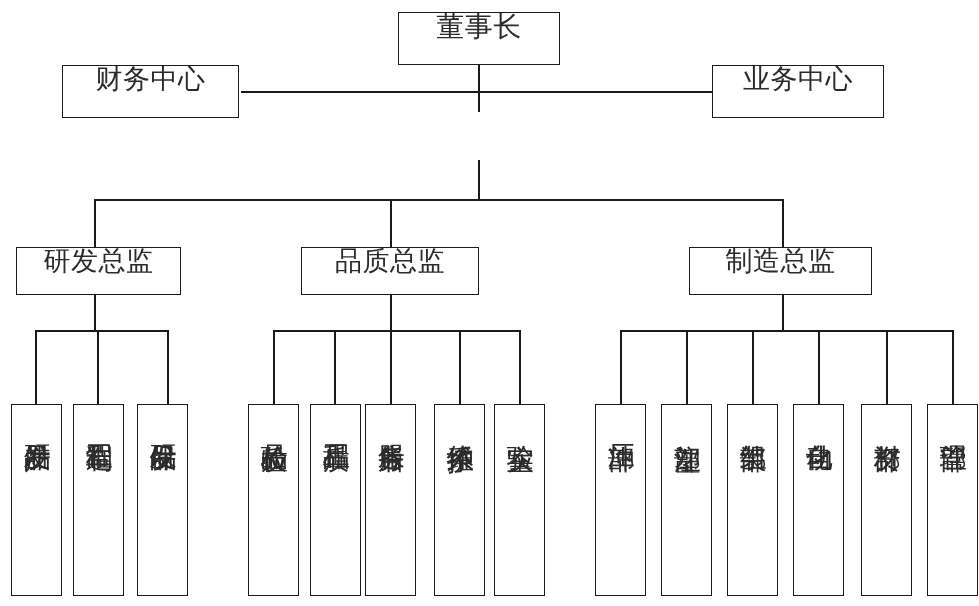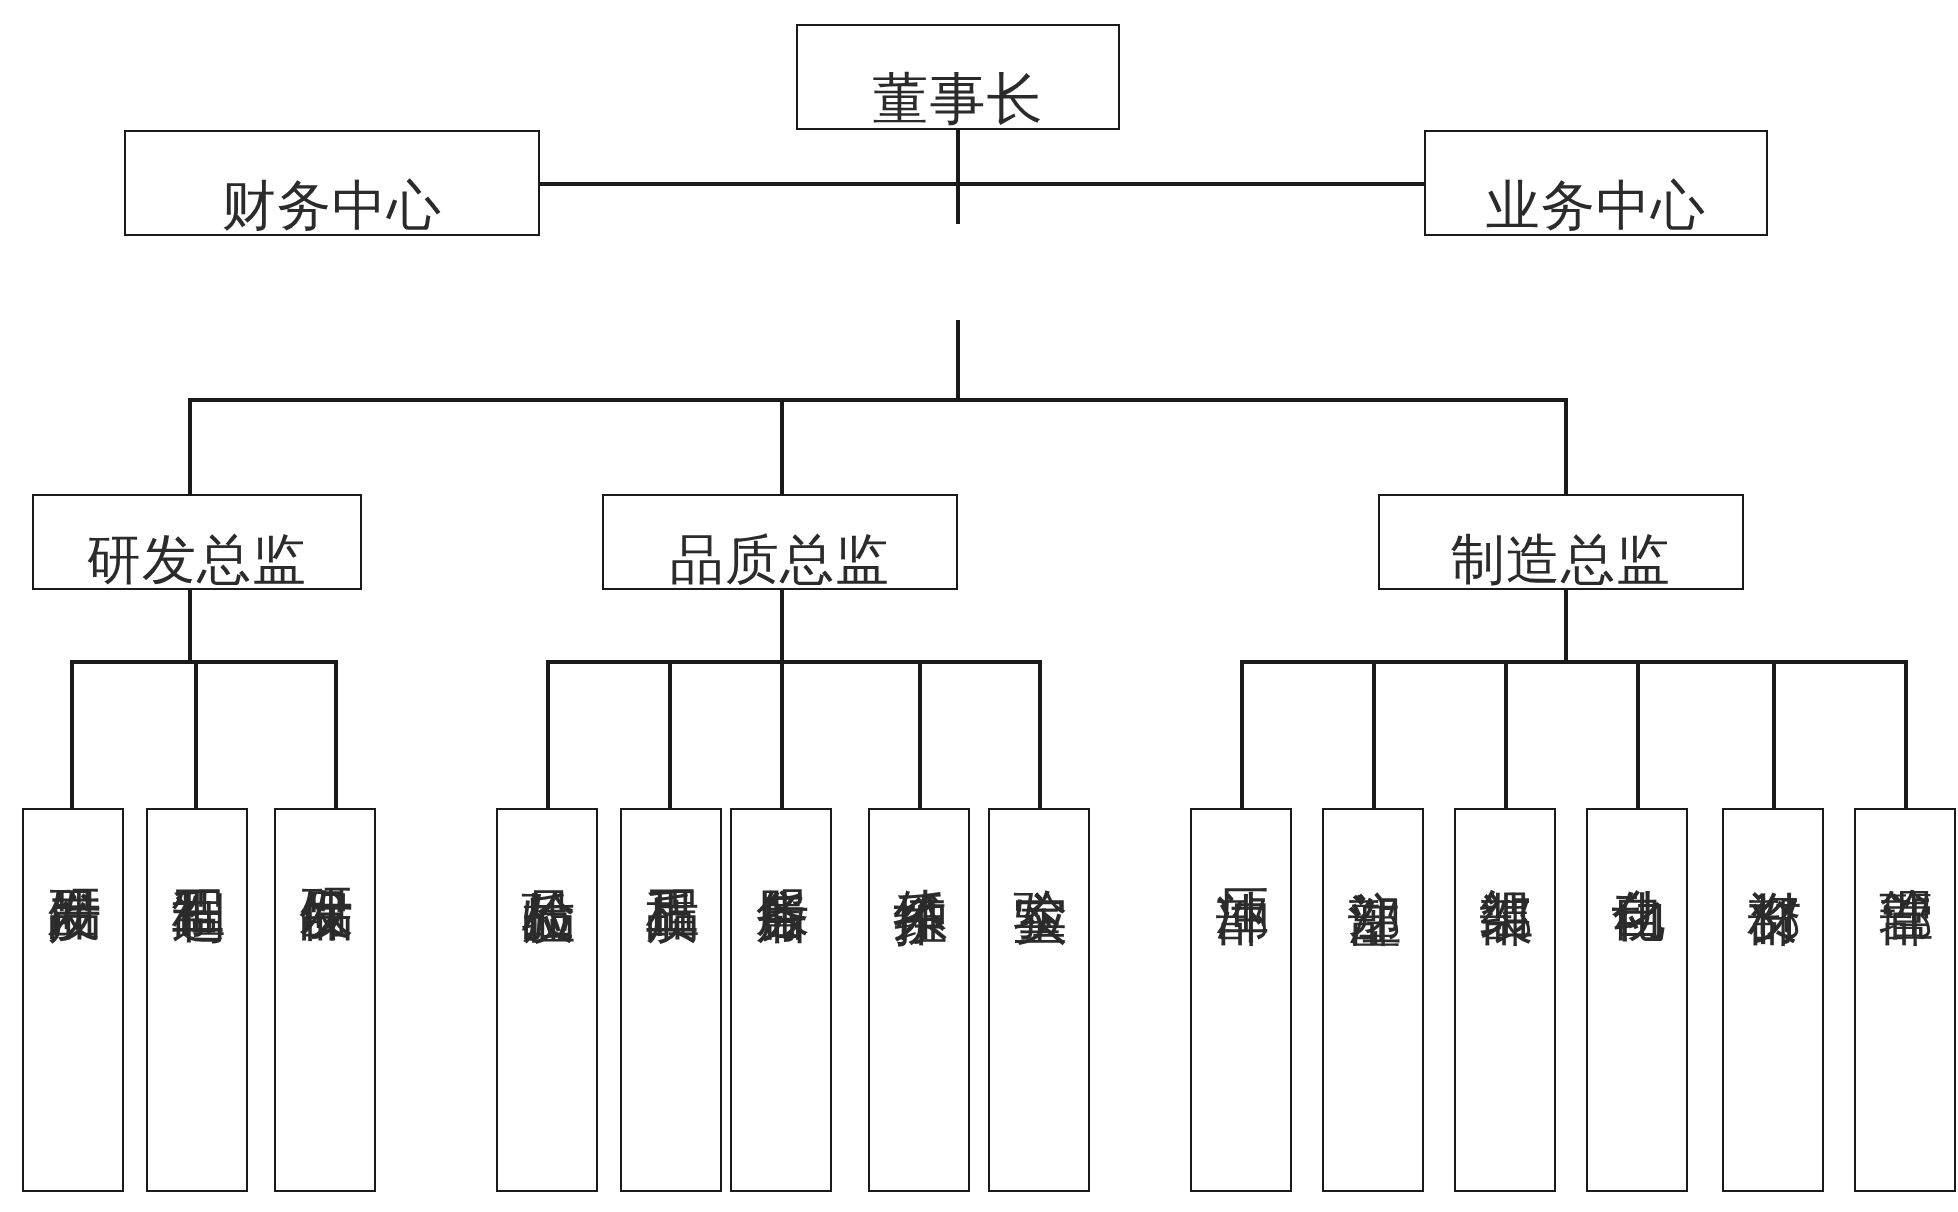--- a/index.html
+++ b/index.html
@@ -17,21 +17,21 @@
     background: #ffffff;
     overflow: hidden;
   }
   
   .node {
     position: absolute;
     box-sizing: border-box;
     border: 1.6px solid #1a1a1a;
     background: #ffffff;
     display: flex;
-    align-items: flex-end;
+    align-items: flex-start;
     justify-content: center;
     color: #2b2b2b;
     z-index: 3;
   }
   .node-label {
     display: block;
     text-align: center;
     letter-spacing: 0.02em;
     color: #2b2b2b;
     white-space: nowrap;
@@ -102,21 +102,21 @@
   <div class="line v" style="left:686px; top:330px; height:74px;"></div>
   <div class="line v" style="left:752px; top:330px; height:74px;"></div>
   <div class="line v" style="left:818px; top:330px; height:74px;"></div>
   <div class="line v" style="left:886px; top:330px; height:74px;"></div>
   <div class="line v" style="left:952px; top:330px; height:74px;"></div>
 
   <div class="node horiz exec" style="left:398px; top:12px; width:162px; height:53px;">
     <span class="node-label">董事长</span>
   </div>
 
-  <div class="node horiz" style="left:62px; top:65px; width:208px; height:53px;font-family:Liberation Serif, serif;">
+  <div class="node horiz" style="left:62px; top:65px; width:177px; height:53px;font-family:Liberation Serif, serif;">
     <span class="node-label">财务中心</span>
   </div>
 
   <div class="node horiz" style="left:712px; top:65px; width:172px; height:53px;">
     <span class="node-label">业务中心</span>
   </div>
 
 
   <div class="node horiz" style="left:16px; top:247px; width:165px; height:48px;">
     <span class="node-label">研发总监</span>

